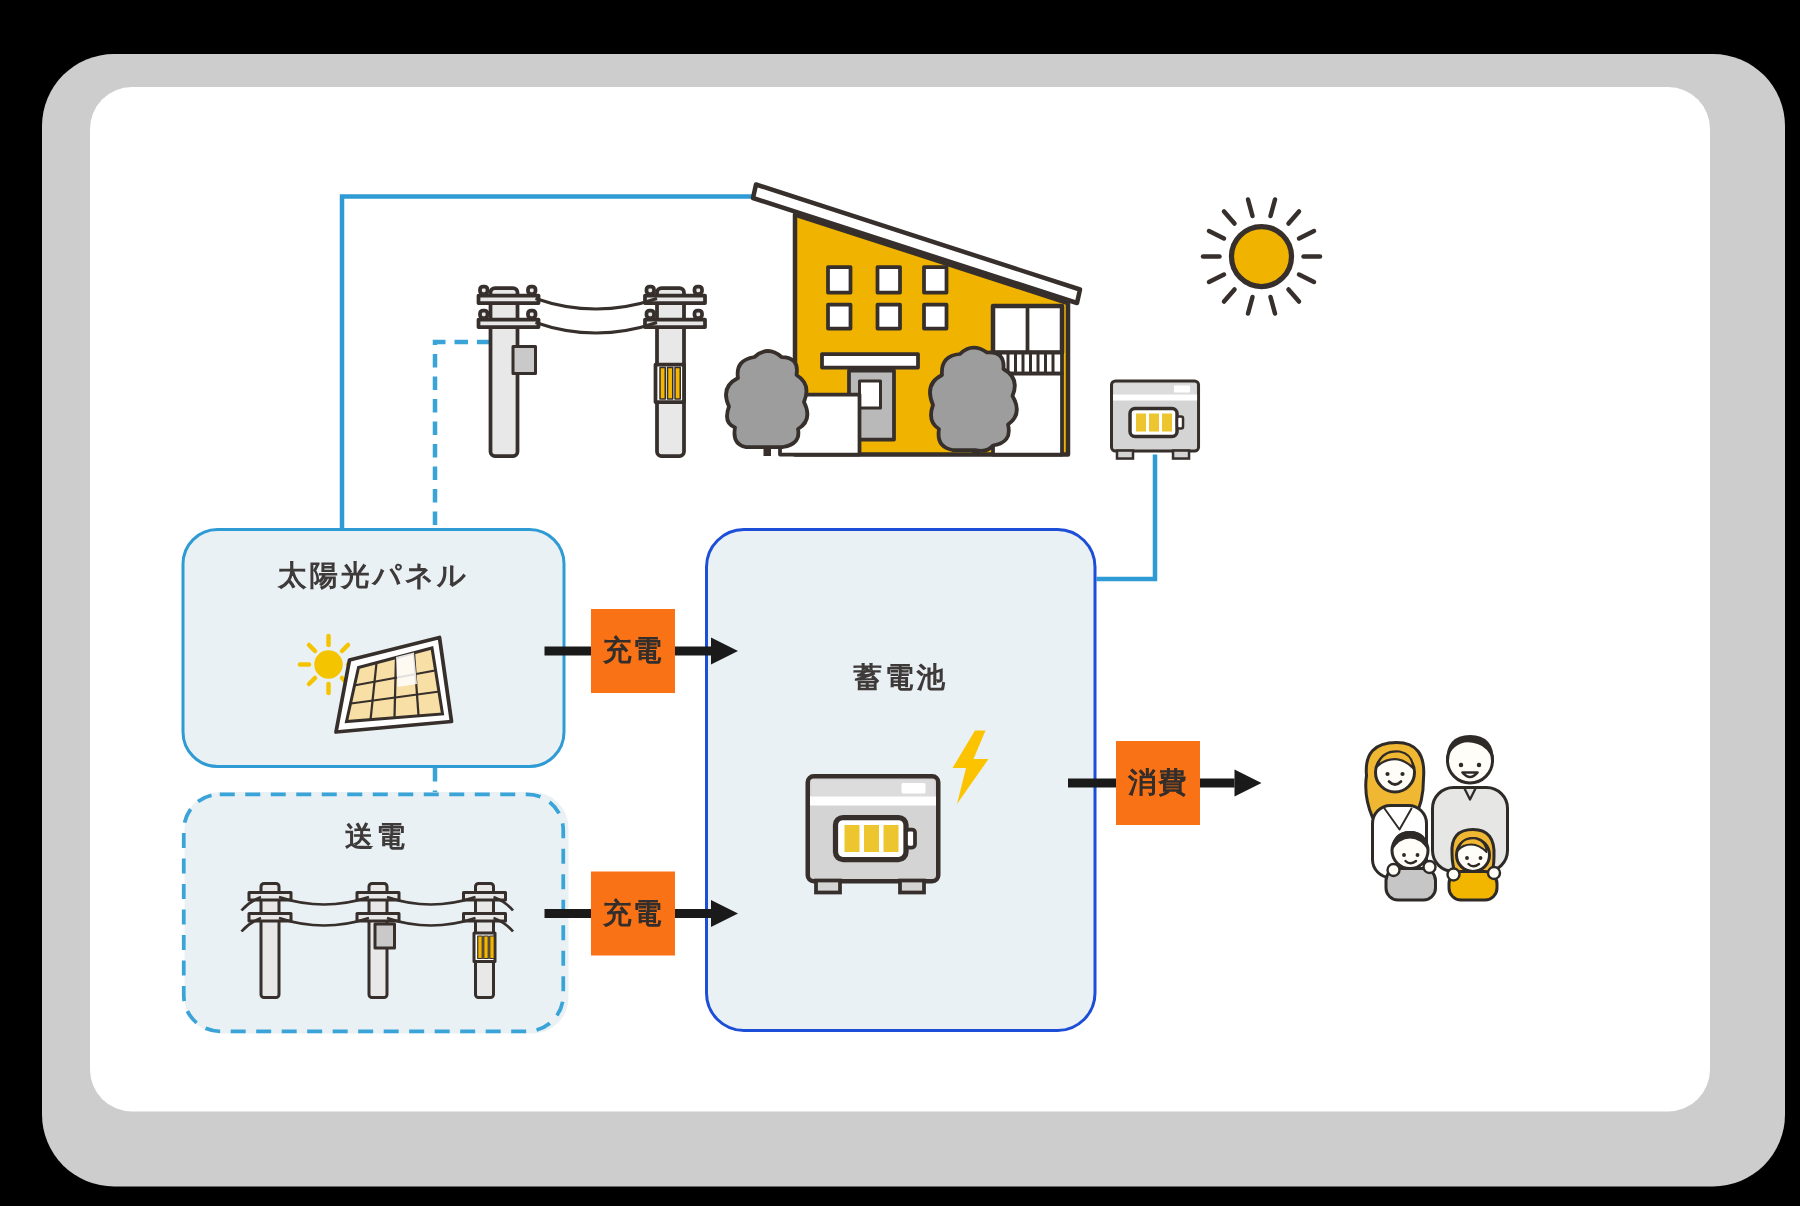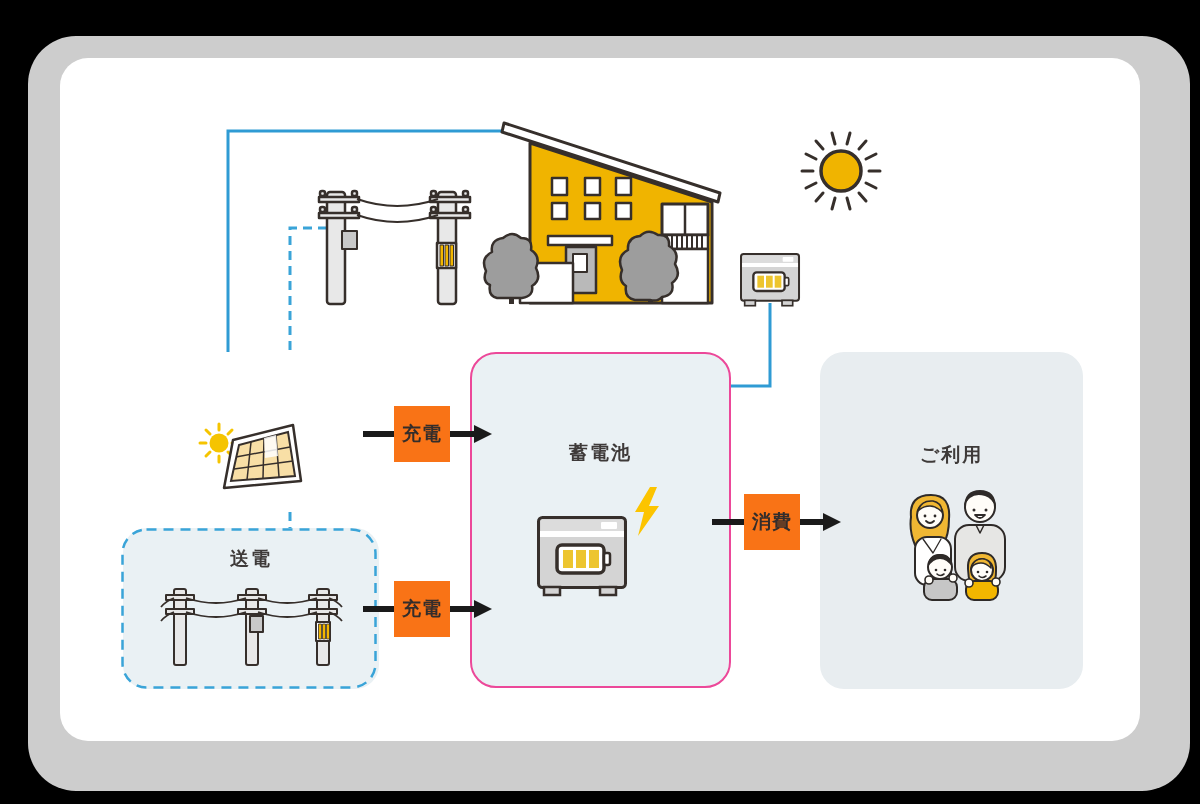--- a/index.html
+++ b/index.html
@@ -16,21 +16,21 @@
   .canvas{
     position:absolute;left:60px;top:58px;width:1080px;height:683px;
     background:#ffffff;border-radius:28px;
   }
   svg.layer{position:absolute;left:0;top:0;width:1200px;height:804px;pointer-events:none;}
   .zA{z-index:2}.zB{z-index:3}.zC{z-index:4}
 
   .diagram-box{position:absolute;box-sizing:border-box;border-radius:24px;background:#eaf1f4;}
   .box-solar   {left:121px;top:352px;width:256px;height:160px;border:2px solid #2f9bd4;}
   .box-grid    {left:123px;top:528px;width:256px;height:161px;border:none;}
-  .box-battery {left:470px;top:352px;width:261px;height:336px;border:2px solid #ec4899;border-radius:26px;}
+  .box-battery {left:470px;top:352px;width:261px;height:336px;border:2px solid #1d4ed8;border-radius:26px;}
   .box-usage   {left:820px;top:352px;width:263px;height:337px;background:#e8edf0;border:none;}
 
   .box-title{
     position:absolute;left:0;right:0;text-align:center;
     font-size:19px;font-weight:bold;color:#3e3a39;letter-spacing:2px;line-height:22px;
   }
   .t-near{top:20px;}
   .t-mid1{top:88px;}
   .t-mid2{top:92px;}
 
@@ -50,28 +50,28 @@
   <div class="card-shadow"></div>
   <div class="canvas"></div>
 
   <svg class="layer zA" viewBox="0 0 1200 804">
     <path d="M228,352 V131 H509" fill="none" stroke="#2f9bd4" stroke-width="3"></path>
     <path d="M731,386 H770 V303" fill="none" stroke="#2f9bd4" stroke-width="3"></path>
     <path d="M327,228 H290 V352" fill="none" stroke="#3aa4d8" stroke-width="3" stroke-dasharray="9 6"></path>
     <path d="M290,512 V528" fill="none" stroke="#3aa4d8" stroke-width="3" stroke-dasharray="9 6"></path>
   </svg>
 
+  <div class="diagram-box box-solar zB" style="z-index:3">
+    <div class="box-title t-near">太陽光パネル</div>
+  </div>
   <div class="diagram-box box-grid" style="z-index:3">
     <div class="box-title t-near">送電</div>
   </div>
   <div class="diagram-box box-battery" style="z-index:3">
     <div class="box-title t-mid1">蓄電池</div>
-  </div>
-  <div class="diagram-box box-usage" style="z-index:3">
-    <div class="box-title t-mid2">ご利用</div>
   </div>
 
   <svg class="layer zC" viewBox="0 0 1200 804">
     <defs>
       <g id="batt">
         <rect x="1.5" y="1.5" width="87" height="70" rx="4" fill="#d4d4d4" stroke="#362f2b" stroke-width="3"></rect>
         <rect x="4" y="4" width="82" height="11" fill="#dcdcdc"></rect>
         <rect x="3" y="15" width="84" height="6" fill="#ffffff"></rect>
         <rect x="64" y="6" width="16" height="7" rx="1" fill="#ffffff"></rect>
         <rect x="20" y="29" width="47" height="28" rx="5" fill="#ffffff" stroke="#362f2b" stroke-width="3.5"></rect>

